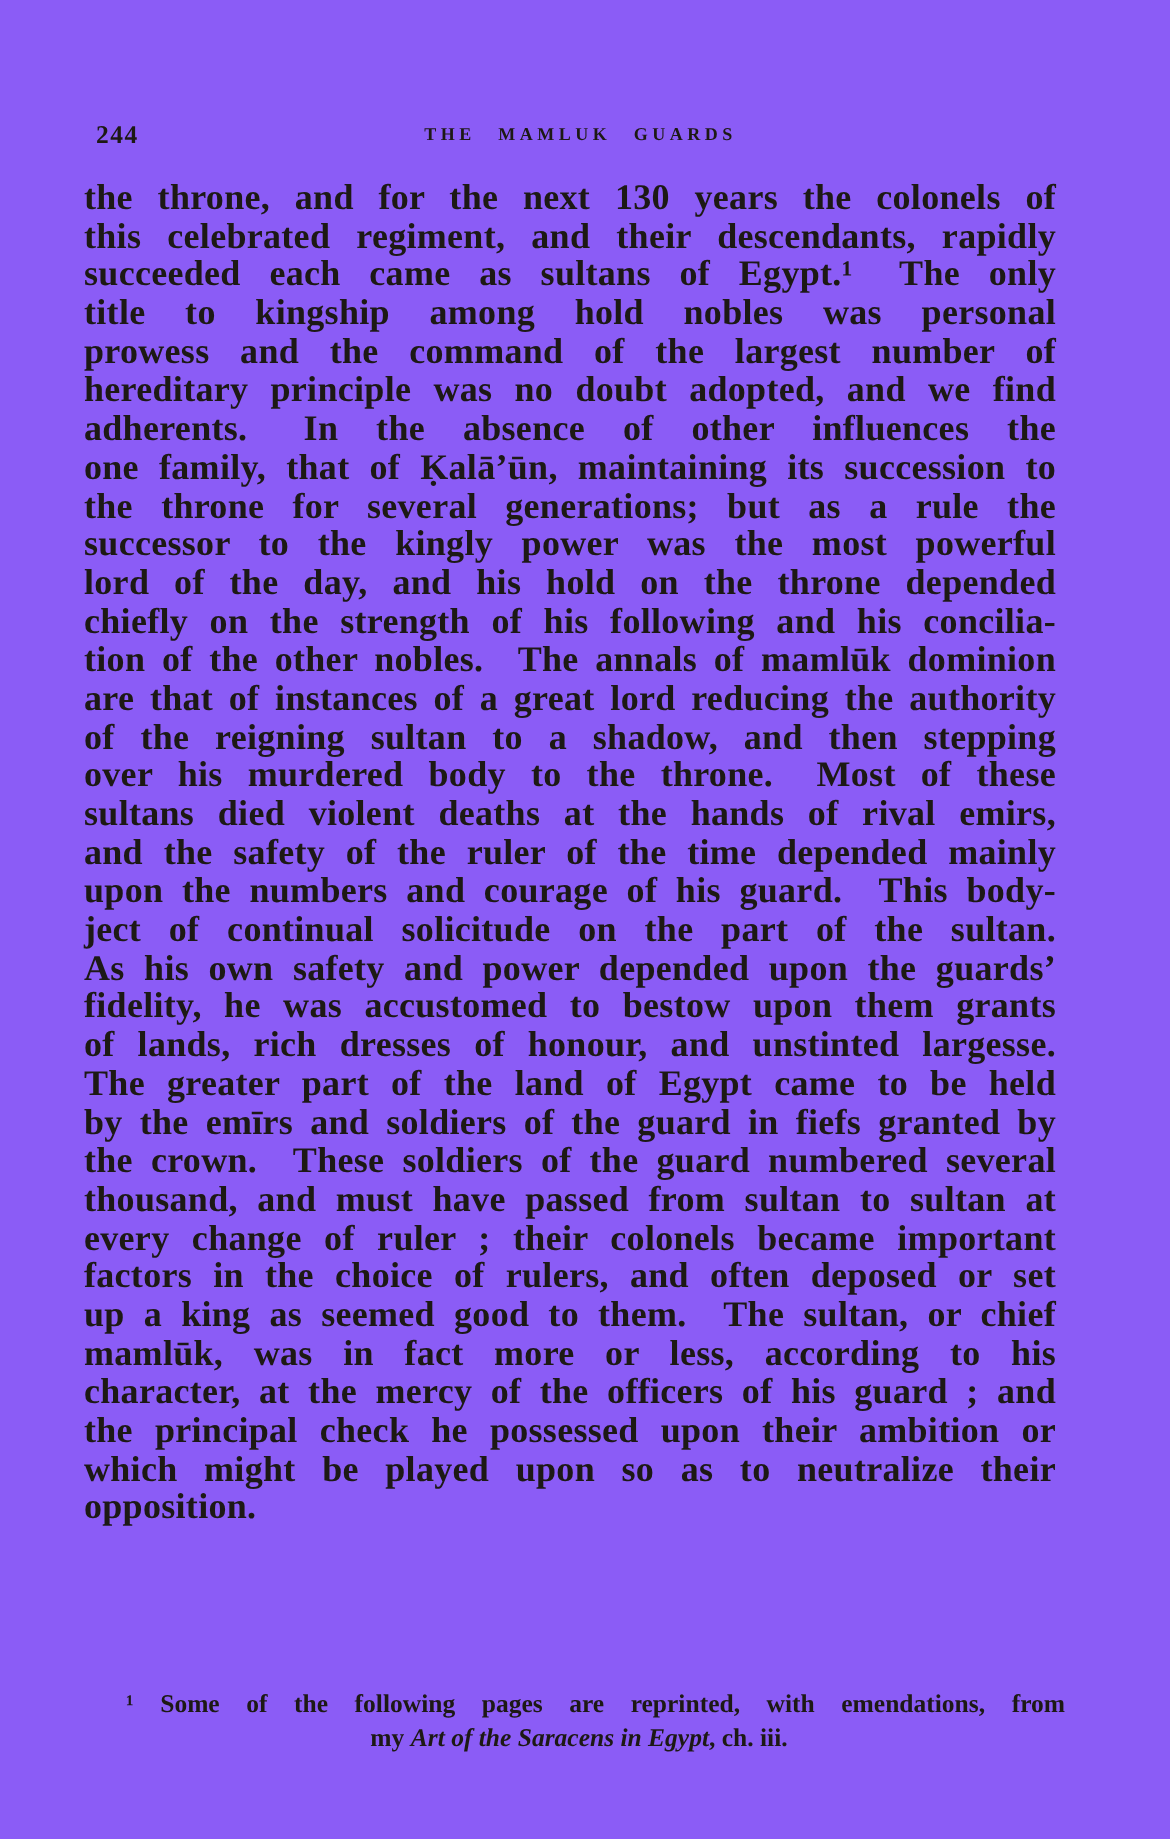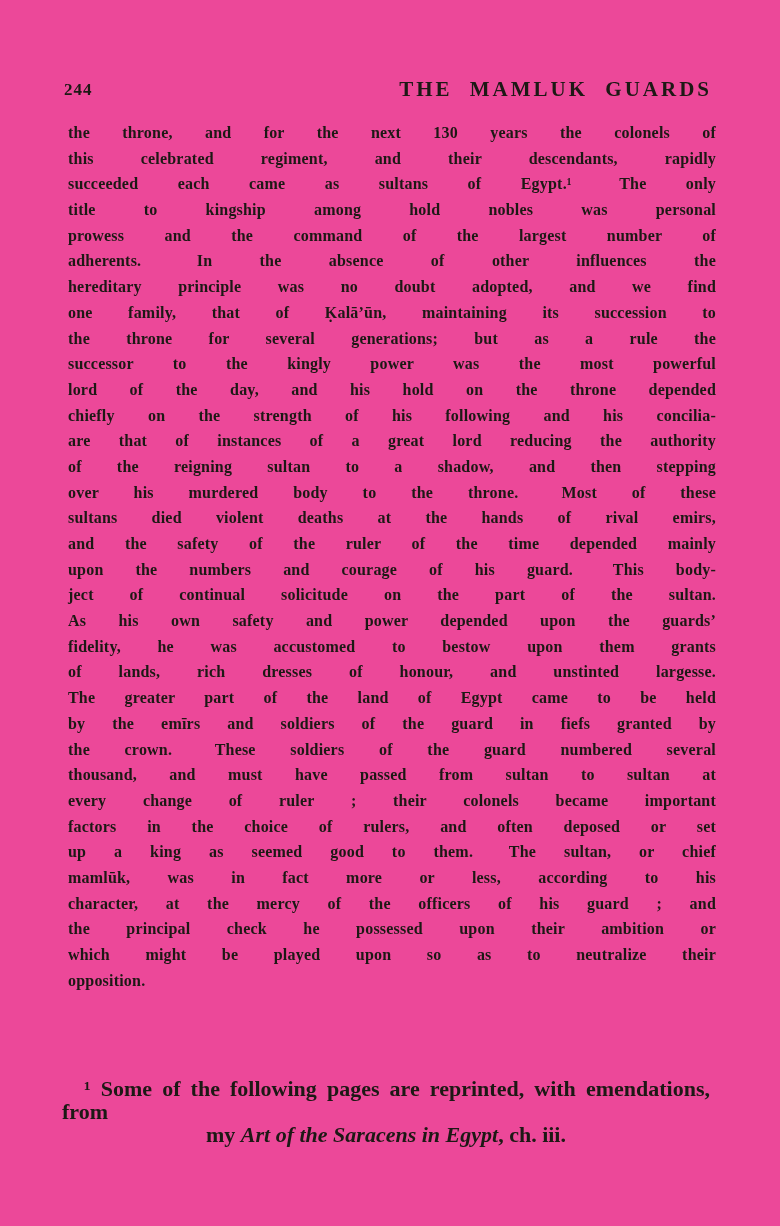--- a/index.html
+++ b/index.html
@@ -4,21 +4,21 @@
 <style>
   html, body {
     margin: 0;
     padding: 0;
     background: #ffffff;
   }
   .page {
     position: relative;
     width: 780px;
     height: 1226px;
-    background: #ec4899;
+    background: #8b5cf6;
     color: #1d1915;
     font-family: "Liberation Serif", "DejaVu Serif", serif;
     font-weight: bold;
     overflow: hidden;
   }
   .page-header {
     position: absolute;
     top: 79px;
     left: 62px;
     width: 650px;
@@ -27,49 +27,49 @@
     line-height: 20px;
   }
   .page-number {
     position: absolute;
     left: 2px;
     top: 1px;
     font-size: 17px;
     letter-spacing: 1px;
   }
   .running-title {
-    text-align: right;
+    text-align: center;
     letter-spacing: 3px;
     word-spacing: 9px;
-    font-size: 21px;
+    font-size: 12px;
   }
   .body-text {
     position: absolute;
     top: 120px;
-    left: 68px;
+    left: 56px;
     width: 648px;
-    font-size: 16px;
+    font-size: 24px;
     line-height: 25.7px;
     letter-spacing: 0.2px;
   }
   .text-line {
     text-align: justify;
     text-align-last: justify;
     height: 25.7px;
     overflow: visible;
   }
   .text-line.last-line {
     text-align-last: left;
   }
   .footnote {
     position: absolute;
-    top: 1077px;
+    top: 1124px;
     left: 62px;
     width: 648px;
-    font-size: 22px;
+    font-size: 17px;
     line-height: 23px;
   }
   .footnote-line1 {
     text-align: justify;
     text-align-last: justify;
     text-indent: 22px;
   }
   .footnote-line2 {
     text-align: center;
   }
@@ -86,27 +86,28 @@
     <span class="page-number">244</span>
     <div class="running-title">THE MAMLUK GUARDS</div>
   </div>
 
   <div class="body-text">
       <div class="text-line">the throne, and for the next 130 years the colonels of</div>
       <div class="text-line">this celebrated regiment, and their descendants, rapidly</div>
       <div class="text-line">succeeded each came as sultans of Egypt.¹  The only</div>
       <div class="text-line">title to kingship among hold nobles was personal</div>
       <div class="text-line">prowess and the command of the largest number of</div>
+      <div class="text-line">hereditary principle was no doubt adopted, and we find</div>
       <div class="text-line">adherents.  In the absence of other influences the</div>
-      <div class="text-line">hereditary principle was no doubt adopted, and we find</div>
       <div class="text-line">one family, that of Ḳalā’ūn, maintaining its succession to</div>
       <div class="text-line">the throne for several generations; but as a rule the</div>
       <div class="text-line">successor to the kingly power was the most powerful</div>
       <div class="text-line">lord of the day, and his hold on the throne depended</div>
       <div class="text-line">chiefly on the strength of his following and his concilia-</div>
+      <div class="text-line">tion of the other nobles.  The annals of mamlūk dominion</div>
       <div class="text-line">are that of instances of a great lord reducing the authority</div>
       <div class="text-line">of the reigning sultan to a shadow, and then stepping</div>
       <div class="text-line">over his murdered body to the throne.  Most of these</div>
       <div class="text-line">sultans died violent deaths at the hands of rival emirs,</div>
       <div class="text-line">and the safety of the ruler of the time depended mainly</div>
       <div class="text-line">upon the numbers and courage of his guard.  This body-</div>
       <div class="text-line">ject of continual solicitude on the part of the sultan.</div>
       <div class="text-line">As his own safety and power depended upon the guards’</div>
       <div class="text-line">fidelity, he was accustomed to bestow upon them grants</div>
       <div class="text-line">of lands, rich dresses of honour, and unstinted largesse.</div>

